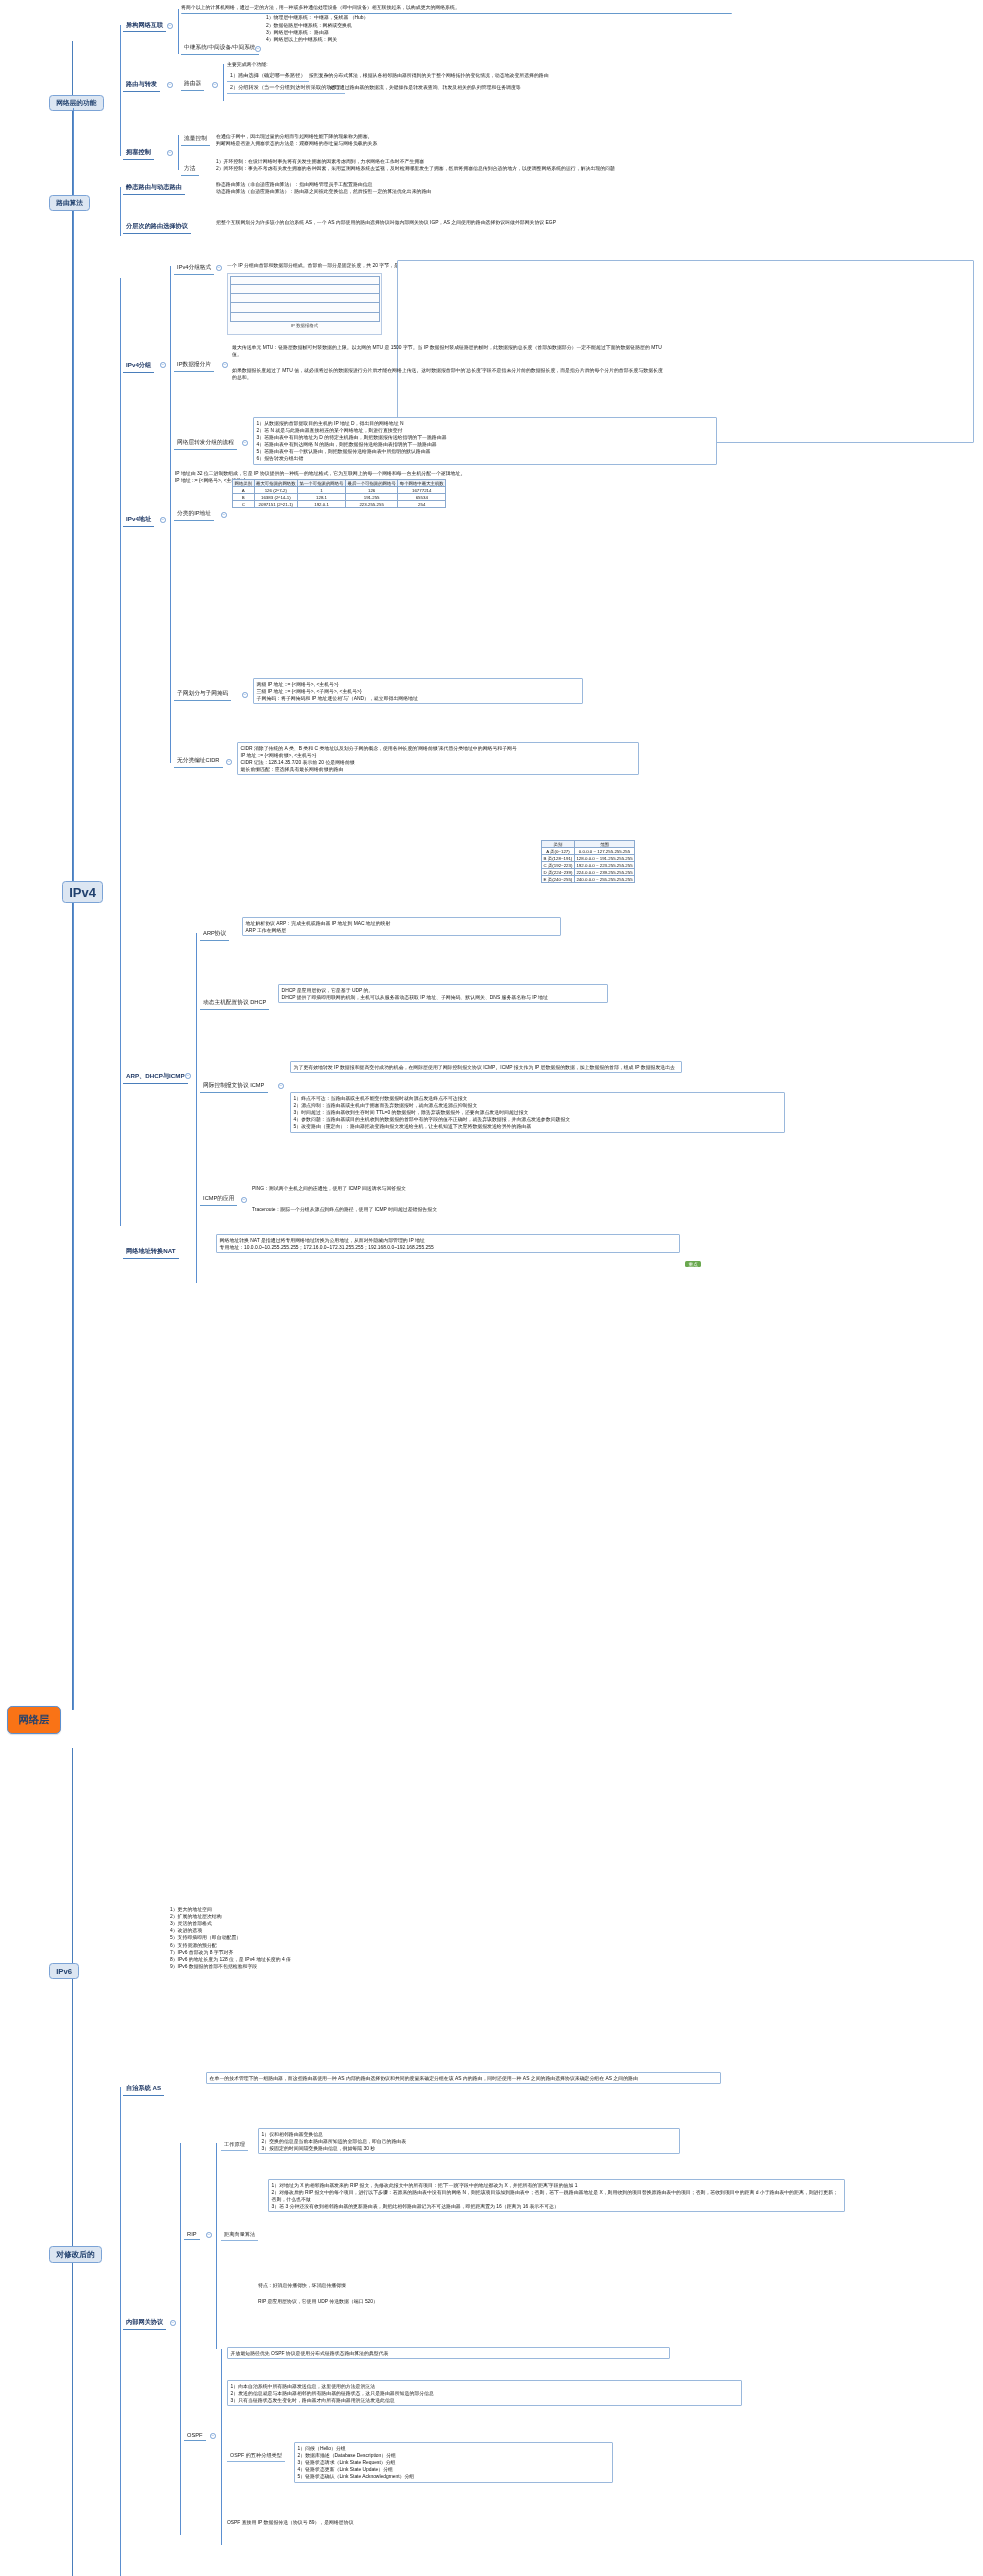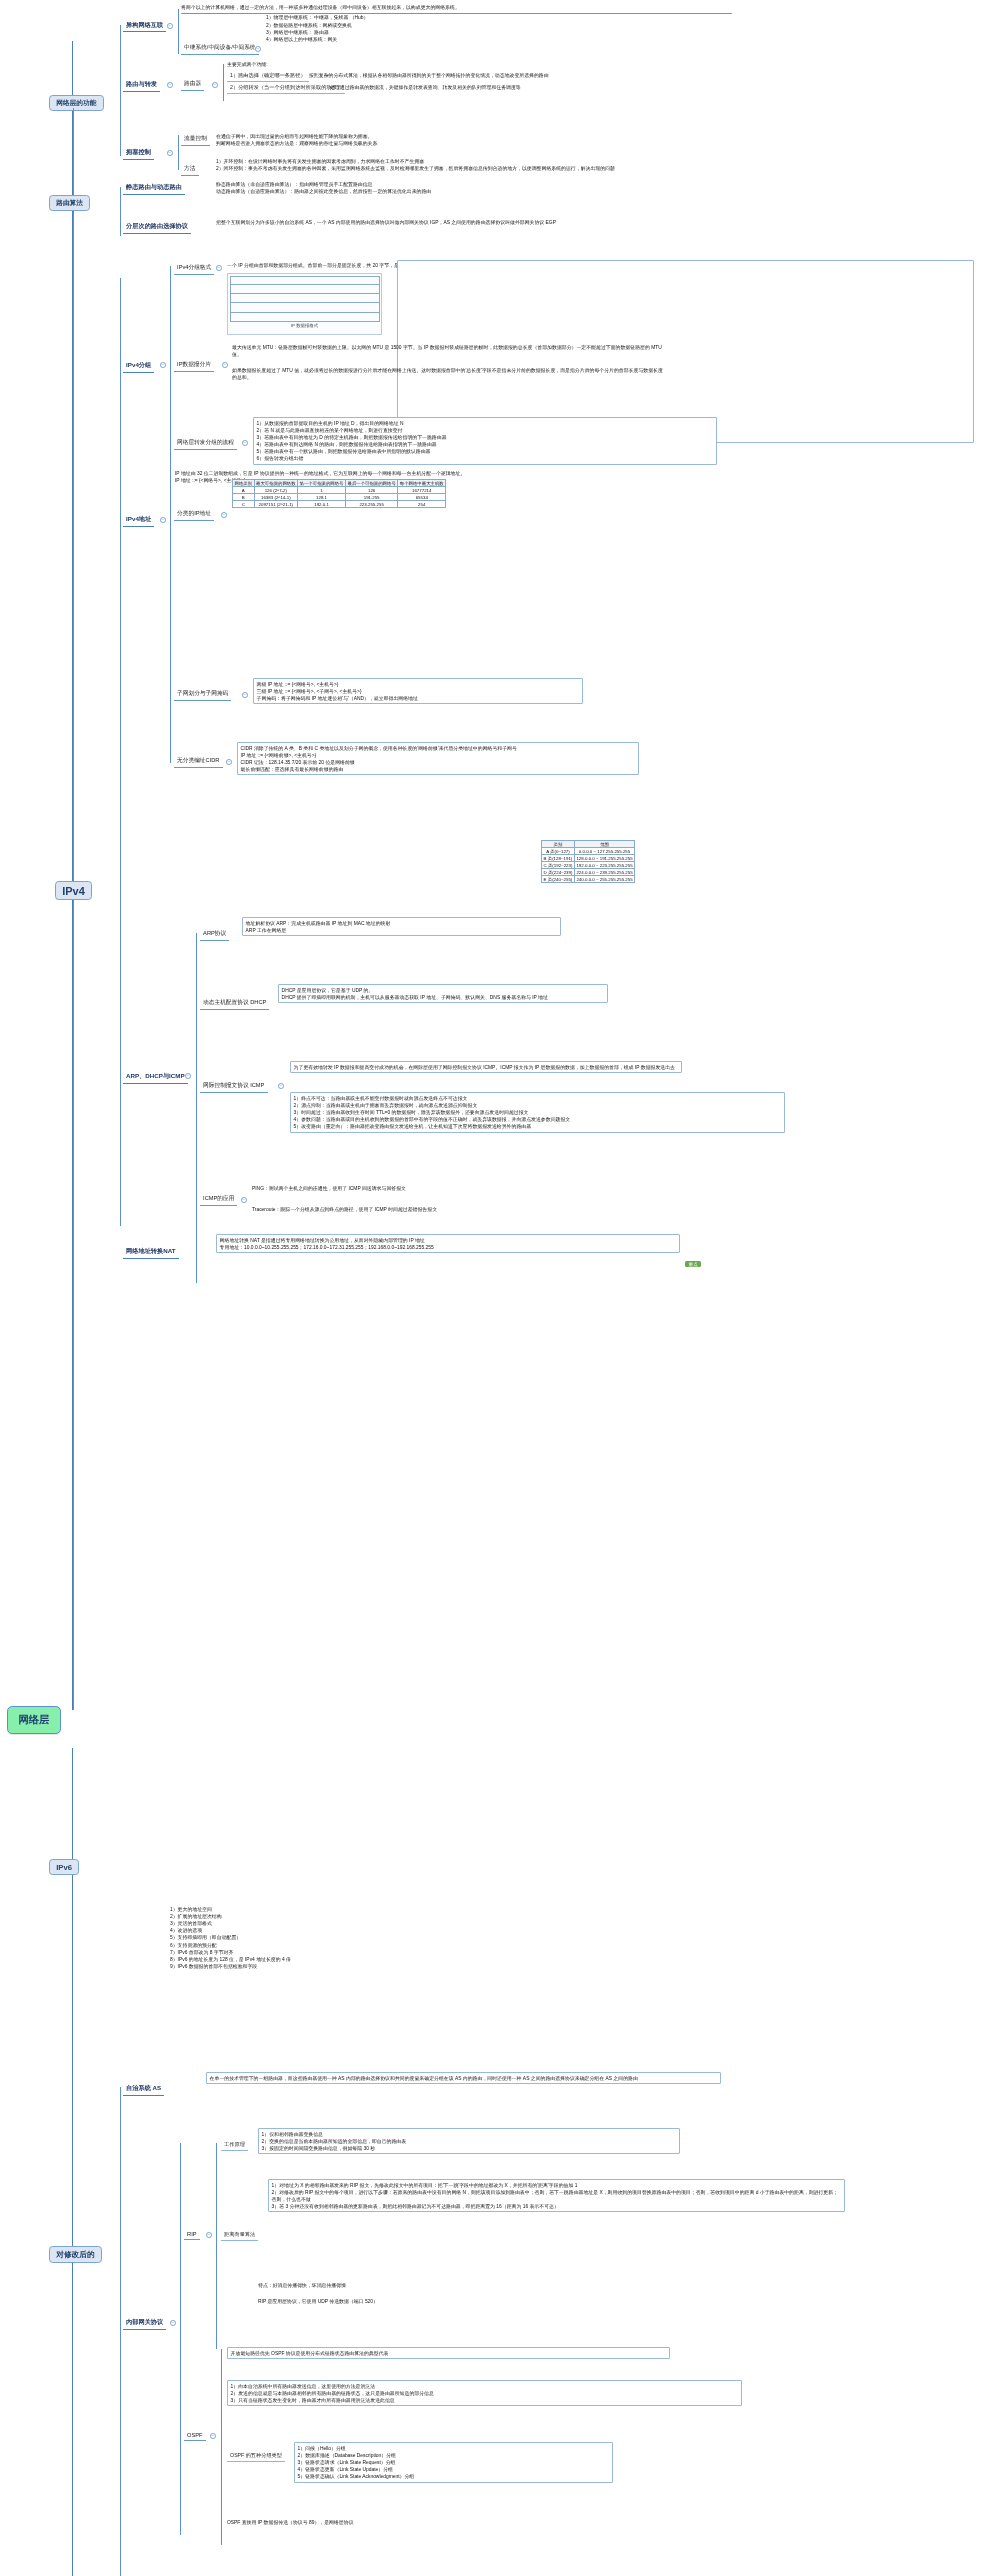--- a/index.html
+++ b/index.html
@@ -7,21 +7,21 @@
   body {
     width:983px; height:3436px;
     background:#ffffff;
     font-family:"Liberation Sans","DejaVu Sans",sans-serif;
     font-size:5.7px; color:#1a1a1a;
     position:relative; overflow:hidden;
   }
   
   .mm-root{
     position:absolute;
-    background:#86efac; border:1px solid #5b8fd0; border-radius:5.2px;
+    background:#f97316; border:1px solid #5b8fd0; border-radius:5.2px;
     color:#21416e; font-weight:bold; font-size:10.3px;
     padding:6.2px 10.3px; white-space:nowrap;
     box-shadow:0 0.5px 1px rgba(0,0,0,.12);
   }
   .mm-b1{
     position:absolute;
     background:#dce6f2; border:0.8px solid #7ba3d6; border-radius:3.6px;
     color:#21416e; font-weight:bold; font-size:6.7px;
     padding:2.6px 6.2px; white-space:nowrap;
   }
@@ -114,21 +114,21 @@
 <div class="mm-b1" style="left:49px; top:195px;">路由算法</div>
 <div class="vline" style="left:120px; top:187px; height:49px;"></div>
 
 <div class="topic s2" style="left:123px; top:183px;">静态路由与动态路由</div>
 <div class="note plain" style="left:216px; top:181px; width:464px;">静态路由算法（非自适应路由算法）：指由网络管理员手工配置路由信息
 动态路由算法（自适应路由算法）：路由器之间彼此交换信息，然后按照一定的算法优化出来的路由</div>
 
 <div class="topic s2" style="left:123px; top:222px;">分层次的路由选择协议</div>
 <div class="note plain" style="left:216px; top:219px; width:464px;">把整个互联网划分为许多较小的自治系统 AS，一个 AS 内部使用的路由选择协议叫做内部网关协议 IGP，AS 之间使用的路由选择协议叫做外部网关协议 EGP</div>
 
-<div class="mm-b1" style="left:55px; top:881px; font-size:11px;">IPv4</div>
+<div class="mm-b1" style="left:62px; top:881px; font-size:13px;">IPv4</div>
 <div class="vline" style="left:120px; top:278px; height:948px;"></div>
 
 <div class="topic s2" style="left:123px; top:361px;">IPv4分组</div>
 <span class="bullet" style="left:160px; top:362px;">−</span>
 <div class="vline" style="left:170px; top:266px; height:242px;"></div>
 
 <div class="topic s3" style="left:174px; top:264px;">IPv4分组格式</div>
 <span class="bullet" style="left:216px; top:265px;">−</span>
 <div class="note plain" style="left:227px; top:262px; width:361px;">一个 IP 分组由首部和数据部分组成。首部前一部分是固定长度，共 20 字节，是所有 IP 分组必须具有的。在首部固定部分的后面是一些可选字段，其长度是可变的。</div>
 
@@ -283,21 +283,21 @@
 <div class="topic s3" style="left:200px; top:1195px;">ICMP的应用</div>
 <span class="bullet" style="left:241px; top:1197px;">−</span>
 <div class="note plain" style="left:252px; top:1185px; width:319px;">PING：测试两个主机之间的连通性，使用了 ICMP 回送请求与回答报文</div>
 <div class="note plain" style="left:252px; top:1206px; width:319px;">Traceroute：跟踪一个分组从源点到终点的路径，使用了 ICMP 时间超过差错报告报文</div>
 
 <div class="topic s2" style="left:123px; top:1247px;">网络地址转换NAT</div>
 <div class="note" style="left:216px; top:1234px; width:464px;">网络地址转换 NAT 是指通过将专用网络地址转换为公用地址，从而对外隐藏内部管理的 IP 地址
 专用地址：10.0.0.0~10.255.255.255；172.16.0.0~172.31.255.255；192.168.0.0~192.168.255.255</div>
 <div class="tag" style="left:685px; top:1261px;">重点</div>
 
-<div class="mm-b1" style="left:49px; top:1859px; font-size:7.7px;">IPv6</div>
+<div class="mm-b1" style="left:49px; top:1963px; font-size:7.7px;">IPv6</div>
 <div class="note plain" style="left:170px; top:1906px; width:289px;">1）更大的地址空间
 2）扩展的地址层次结构
 3）灵活的首部格式
 4）改进的选项
 5）支持即插即用（即自动配置）
 6）支持资源的预分配
 7）IPv6 首部改为 8 字节对齐
 8）IPv6 的地址长度为 128 位，是 IPv4 地址长度的 4 倍
 9）IPv6 数据报的首部不包括检验和字段</div>
 

